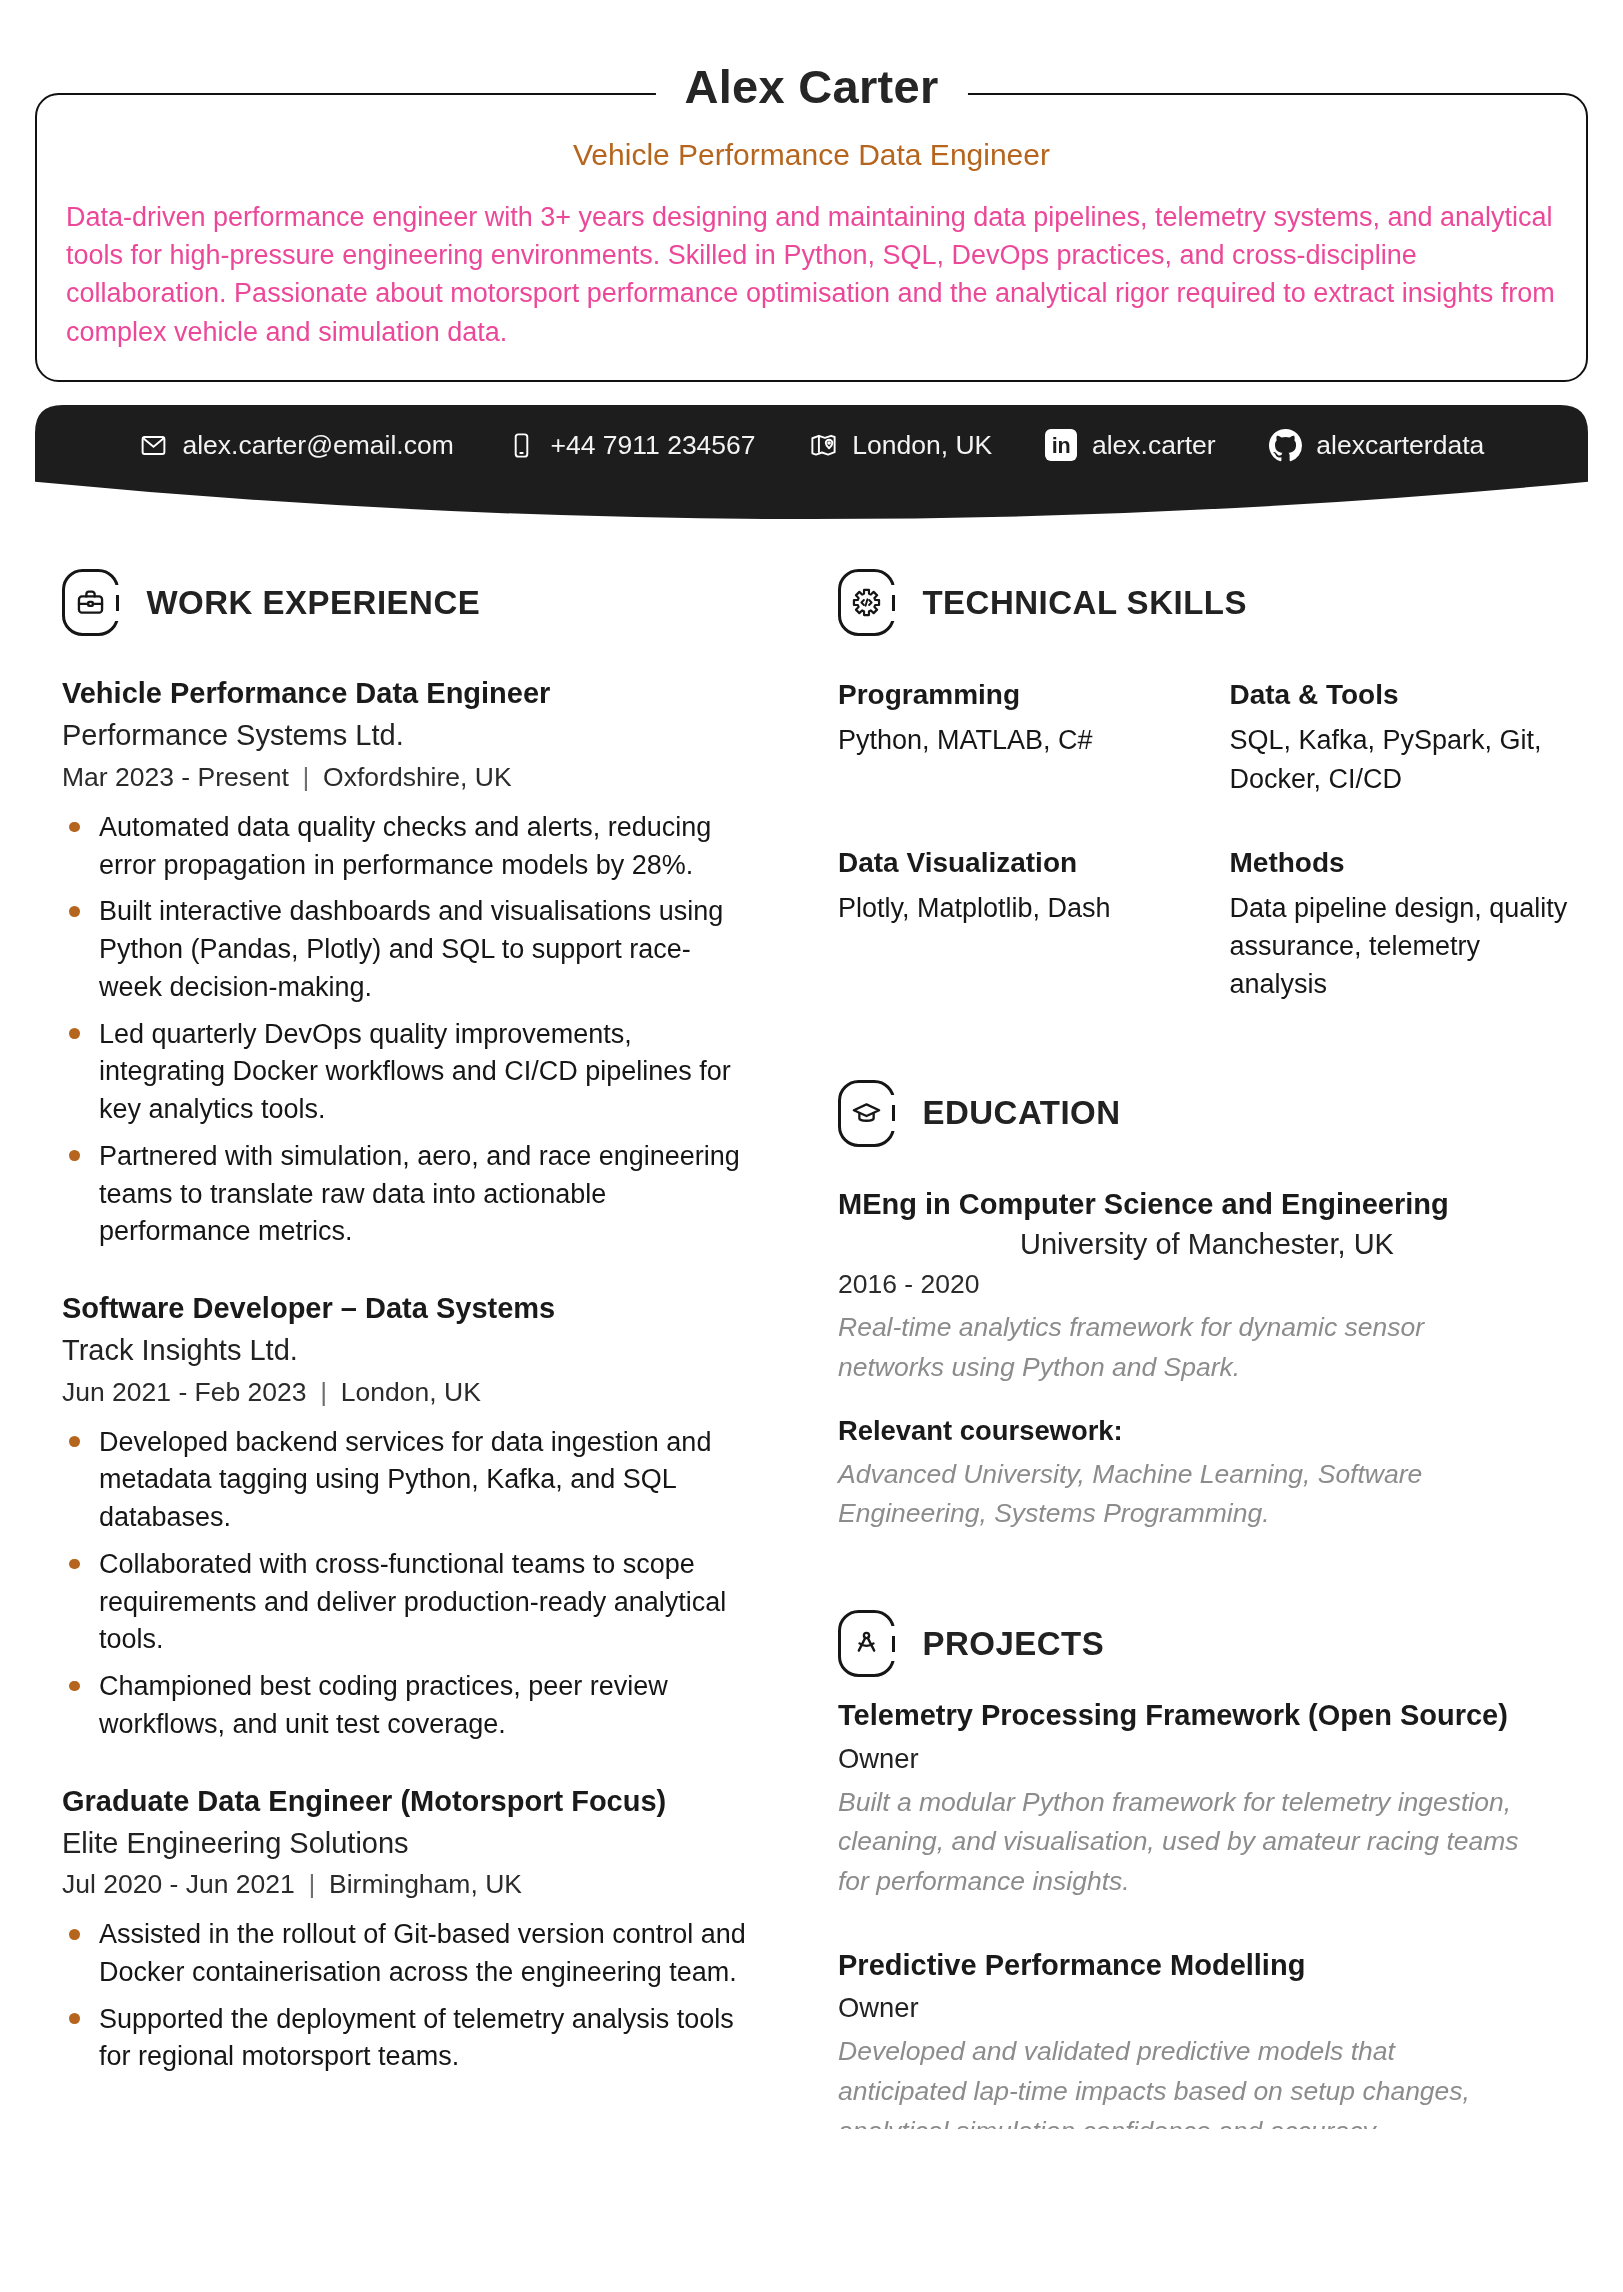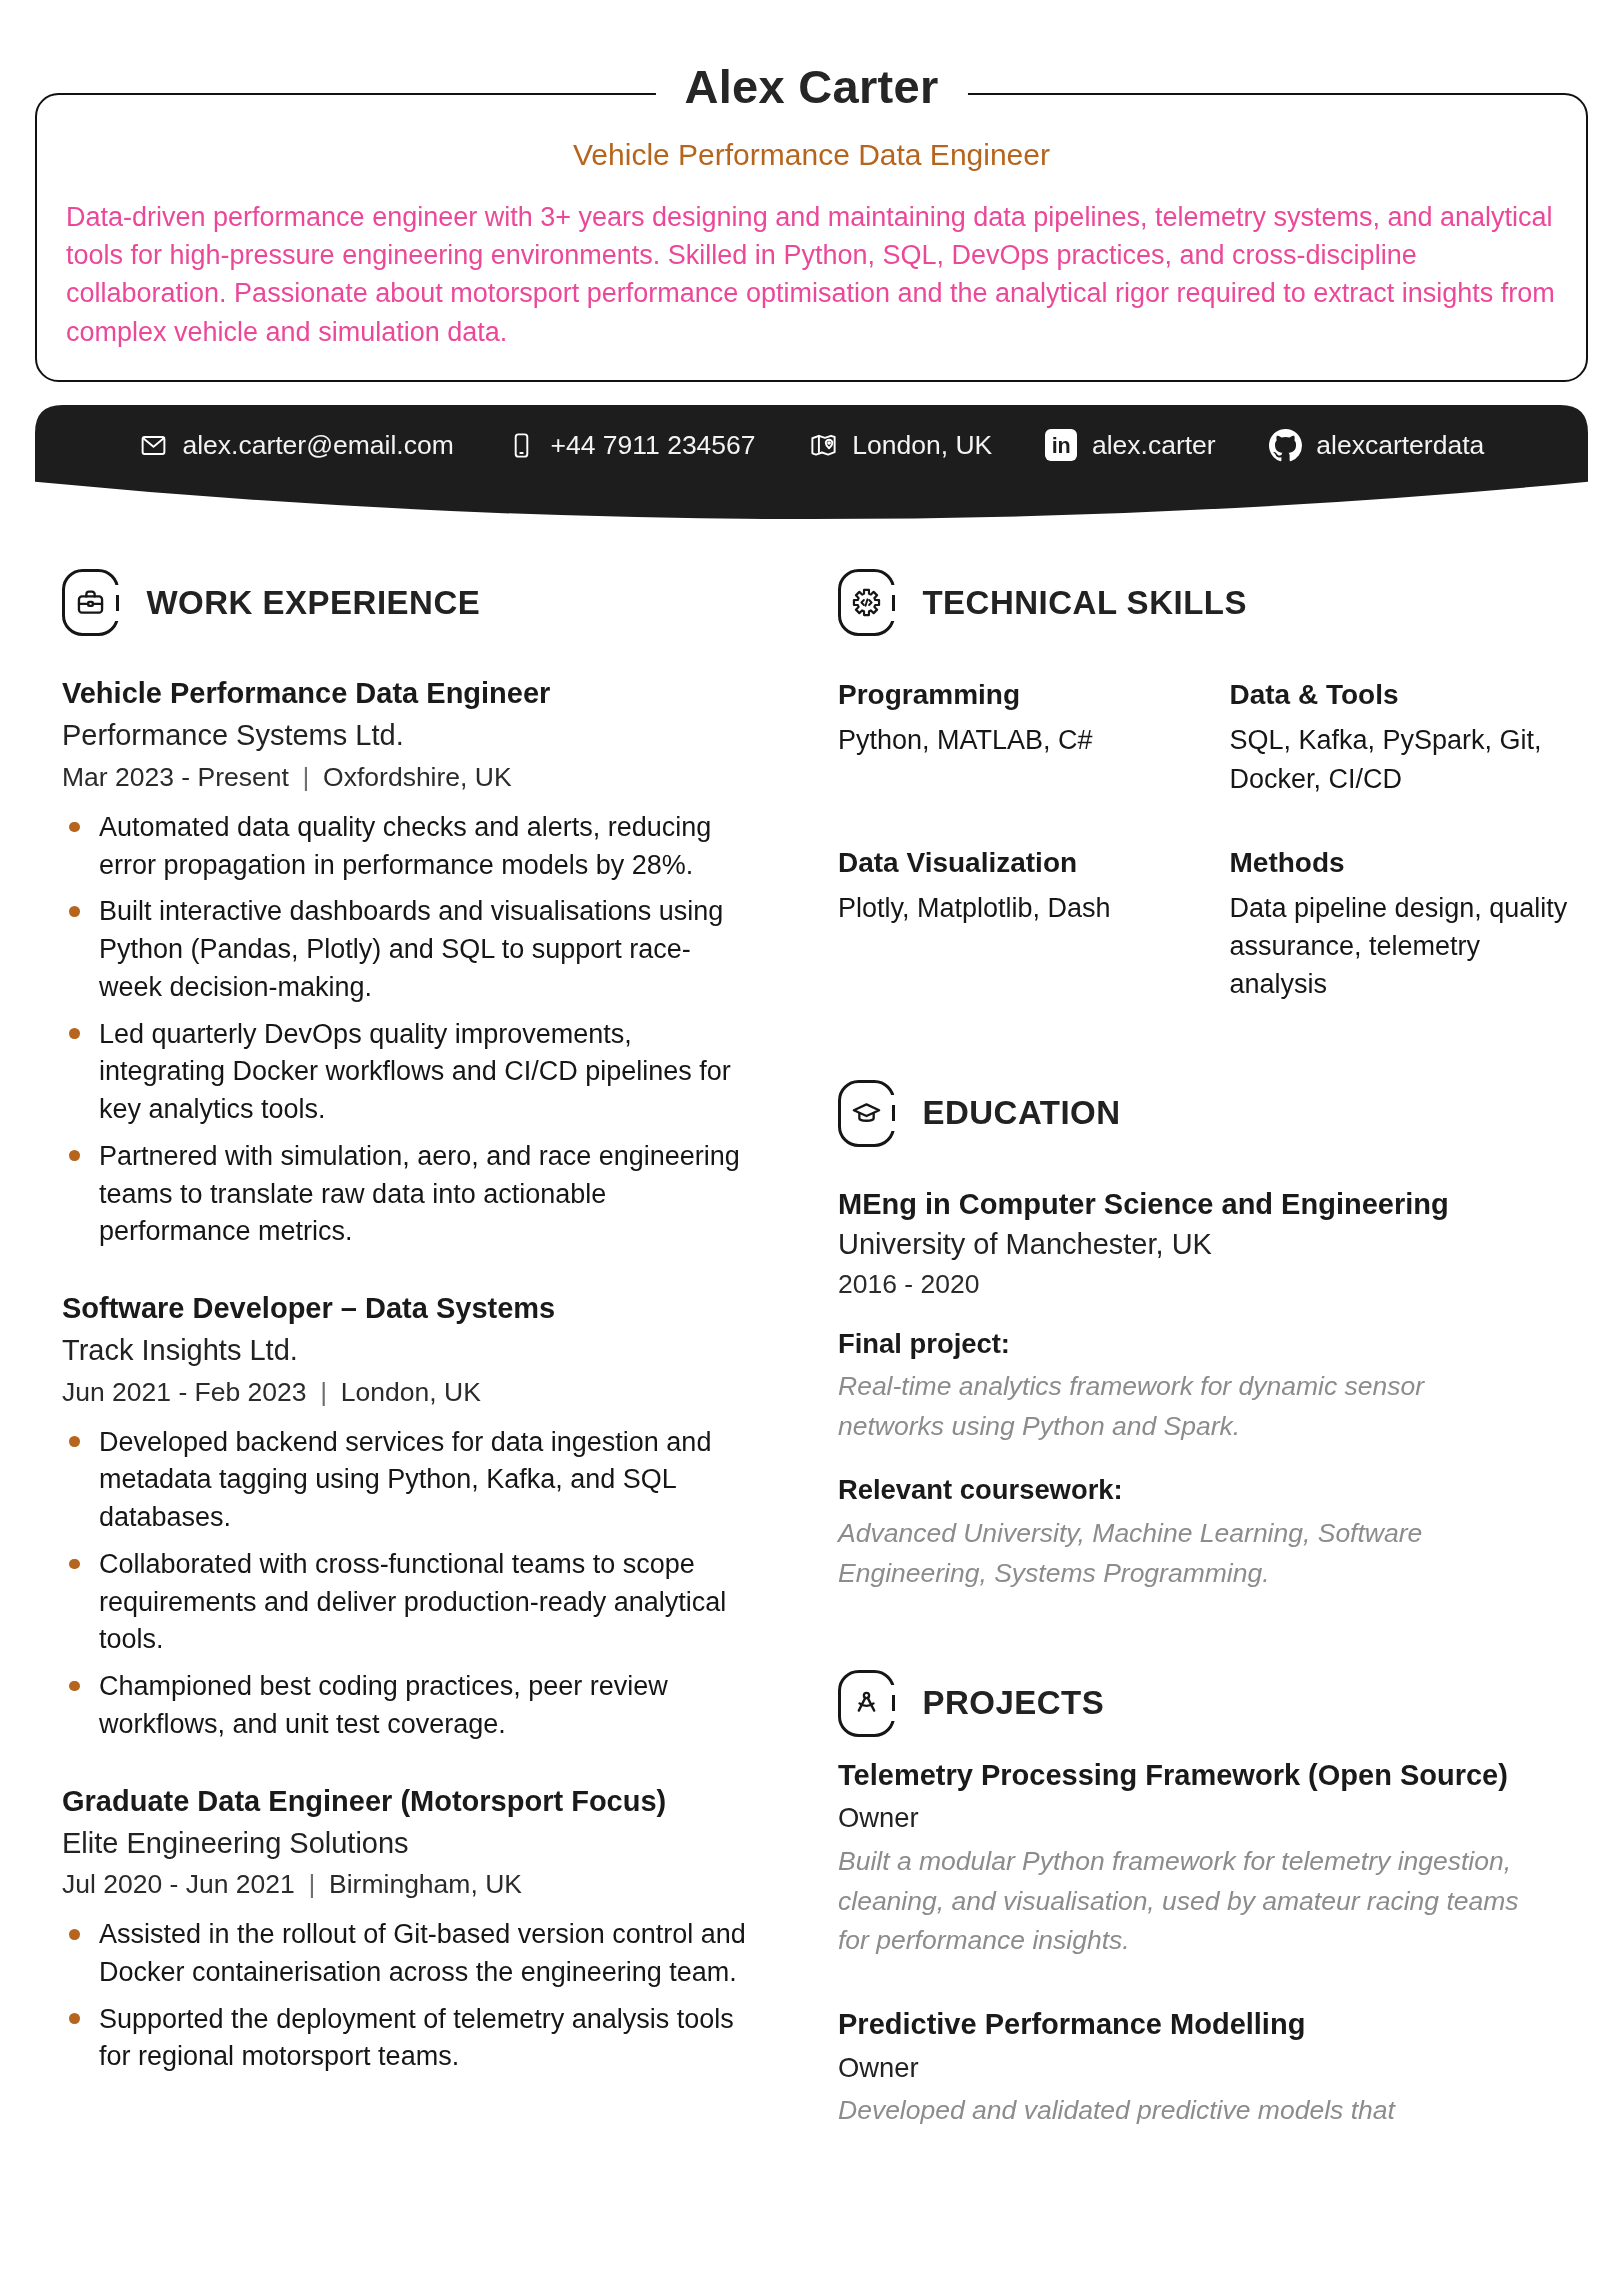--- a/index.html
+++ b/index.html
@@ -147,21 +147,21 @@
     column-gap:45px;
     row-gap:49px;
   }
   .skill-name { font-size:28px; font-weight:700; color:#1a1a1a; }
   .skill-value { font-size:27px; line-height:1.42; margin-top:9.8px; color:#161616; }
 
   
   .section-block { margin-top:76px; }
   .edu-body { margin-top:41px; }
   .degree { font-size:29px; font-weight:700; color:#1a1a1a; }
-  .school { font-size:29px; margin-top:7.8px; color:#222222; }
+  .school { font-size:29px; margin-top:7.8px; color:#222222;text-align:center; }
   .years  { font-size:26.5px; margin-top:7.8px; color:#2b2b2b; }
   .label  { font-size:27.4px; font-weight:700; margin-top:27.4px; color:#1a1a1a; }
   .muted-italic {
     font-size:26.5px; font-style:italic; color:#8c8c8c;
     line-height:1.5; margin-top:7.8px; max-width:686px;
   }
 
   
   .projects-body { margin-top:20px; }
   .project + .project { margin-top:45px; }
@@ -323,21 +323,20 @@
               <path d="M2.8 9.6 12 5.4l9.2 4.2L12 13.8z"></path>
               <path d="M6.8 12v3.4c0 1 2.3 1.9 5.2 1.9s5.2-.9 5.2-1.9V12"></path>
             </svg>
           </span>
           <span class="section-title">EDUCATION</span>
         </div>
         <div class="edu-body">
           <div class="degree">MEng in Computer Science and Engineering</div>
           <div class="school">University of Manchester, UK</div>
           <div class="years">2016 - 2020</div>
-          <div class="label">Final project:</div>
           <div class="muted-italic">Real-time analytics framework for dynamic sensor networks using Python and Spark.</div>
           <div class="label">Relevant coursework:</div>
           <div class="muted-italic">Advanced University, Machine Learning, Software Engineering, Systems Programming.</div>
         </div>
       </div>
 
       <div class="section-block">
         <div class="section-header">
           <span class="icon-box">
             <svg viewBox="0 0 24 24">

